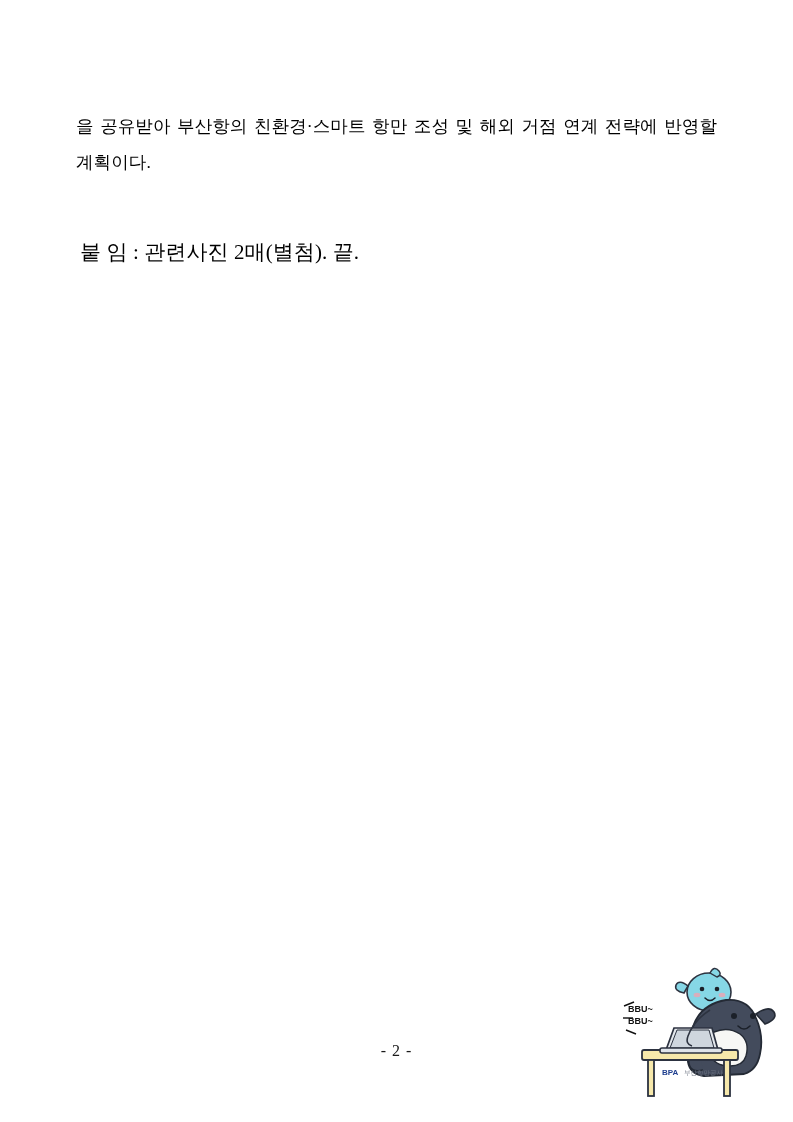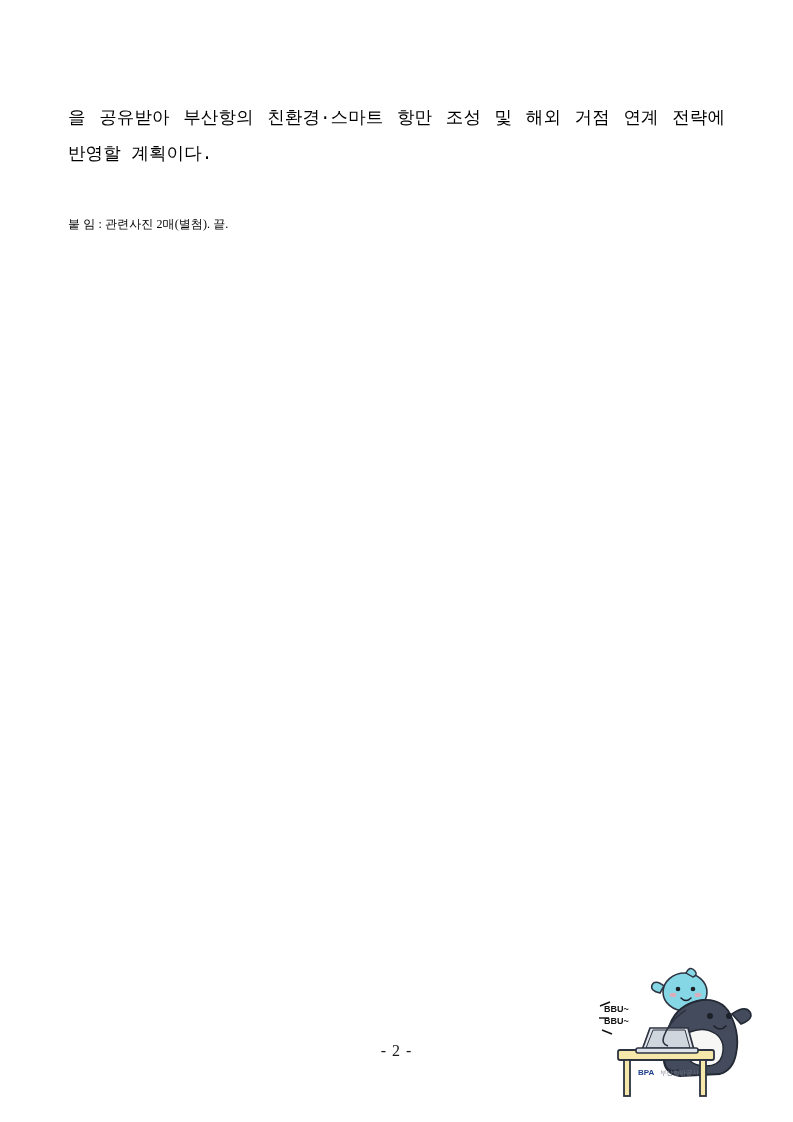--- a/index.html
+++ b/index.html
@@ -25,51 +25,50 @@
     left: 68px;
     top: 100px;
     width: 657px;
   }
   .para {
     font-size: 17.5px;
     line-height: 36px;
     text-align: justify;
     text-justify: inter-character;
     letter-spacing: 0.1px;
-    margin: 0;
+    margin: 8px;
     word-break: keep-all;
-    font-family: Liberation Mono, monospace;
   }
   .para.indent {
     text-indent: 9px;
   }
   .spacer-block {
     height: 34px;
   }
   .attachment {
-    font-size: 12px;
+    font-size: 21px;
     line-height: 36px;
-    margin: 0;
+    margin: 12px;
     letter-spacing: 0.1px;
   }
   .page-number {
     position: absolute;
     left: 0;
     right: 0;
     top: 1042px;
     text-align: center;
     font-size: 16px;
     letter-spacing: 1px;
     color: #1a1a1a;
     font-family: "Liberation Serif", serif;
   }
   
   .mascot {
     position: absolute;
-    left: 590px;
+    left: 614px;
     top: 962px;
     width: 165px;
     height: 140px;
   }
   .mascot svg {
     display: block;
   }
 </style>
 </head>
 <body>

